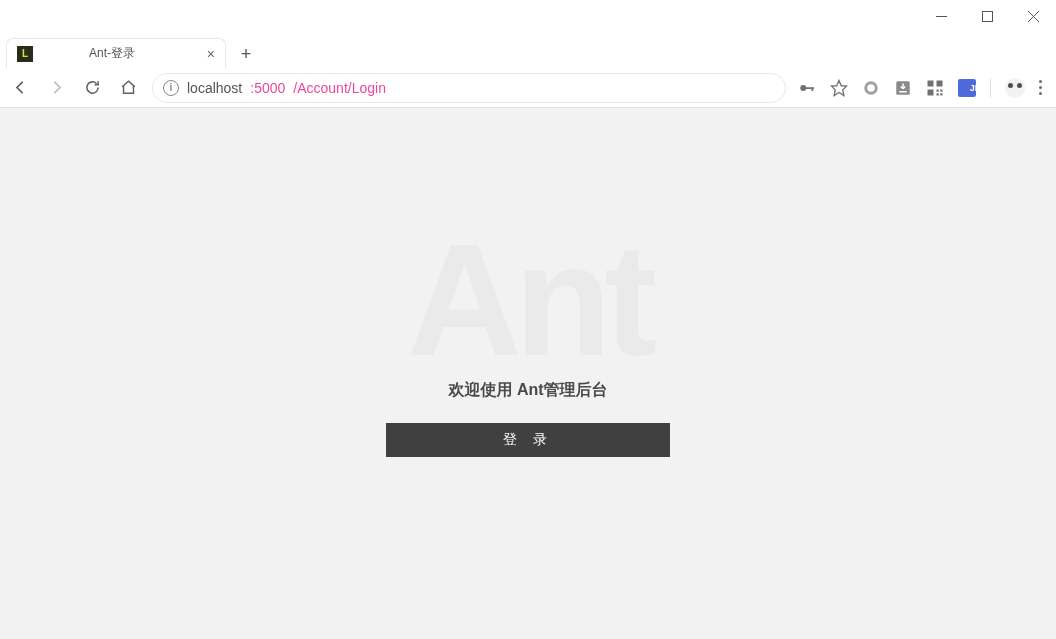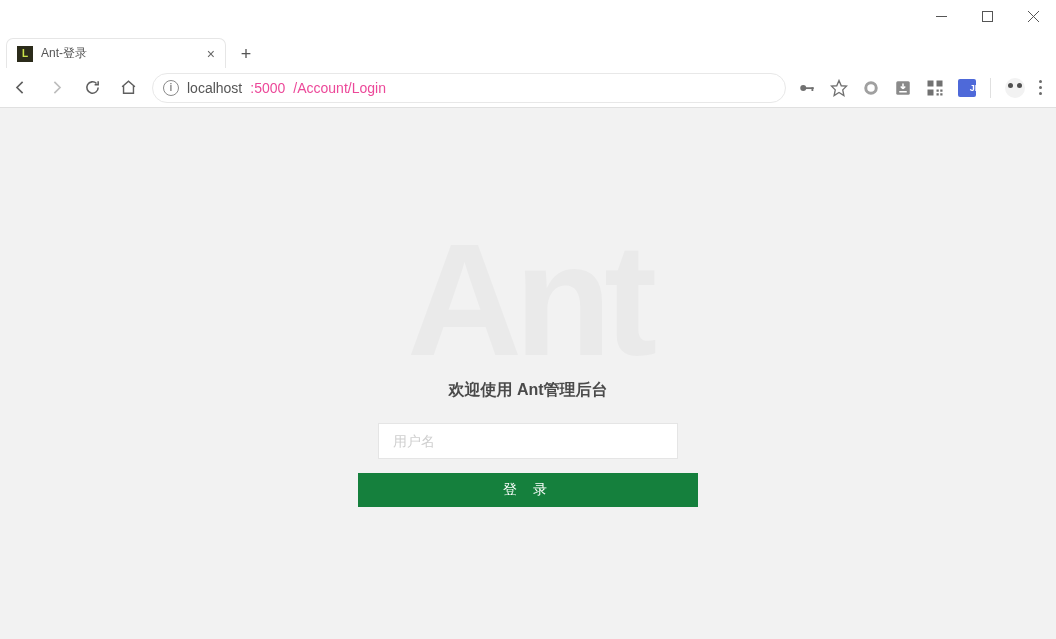--- a/index.html
+++ b/index.html
@@ -8,21 +8,21 @@
     
     .window { width: 1056px; height: 639px; background: #fff; display: flex; flex-direction: column; }
     .titlebar { height: 32px; display: flex; justify-content: flex-end; align-items: center; }
     .win-btn { width: 46px; height: 32px; display: flex; align-items: center; justify-content: center; color: #555; }
     .win-btn svg { width: 11px; height: 11px; }
 
     
     .tabstrip { height: 36px; background: #fff; display: flex; align-items: flex-end; padding-left: 6px; }
     .tab { height: 30px; background: #fff; border-radius: 7px 7px 0 0; padding: 0 10px; display: flex; align-items: center; gap: 8px; min-width: 220px; font-size: 12px; color: #555; border: 1px solid #e6e6e6; border-bottom: none; }
     .favicon { width: 16px; height: 16px; background: #2b2b1a; display: flex; align-items: center; justify-content: center; color: #c9e24a; font-size: 10px; font-weight: 700; }
-    .tab .title { flex: 1; overflow: hidden; text-overflow: ellipsis; white-space: nowrap; }
+    .tab .title { flex: 1; overflow: hidden; text-overflow: ellipsis; white-space: nowrap; margin-left: 48px; }
     .tab .close { font-size: 14px; color: #666; }
     .newtab { width: 28px; height: 28px; display: flex; align-items: center; justify-content: center; color: #555; font-size: 18px; margin-left: 6px; }
 
     
     .toolbar { height: 40px; display: flex; align-items: center; gap: 12px; padding: 0 8px; border-bottom: 1px solid #e0e0e0; }
     .tb-btn { width: 24px; height: 24px; display: flex; align-items: center; justify-content: center; color: #5f5f5f; }
     .tb-btn.disabled { color: #bdbdbd; }
     .tb-btn svg { width: 17px; height: 17px; }
     .addr { flex: 1; display: flex; align-items: center; height: 30px; border: 1px solid #e8e8e8; border-radius: 16px; padding: 0 10px; font-size: 14px; color: #555; gap: 8px; }
     .info-icon { width: 16px; height: 16px; border-radius: 50%; border: 1.5px solid #8a8a8a; display: flex; align-items: center; justify-content: center; font-size: 10px; color: #8a8a8a; font-weight: bold; }
@@ -38,21 +38,21 @@
     .kebab { display: flex; flex-direction: column; gap: 3px; }
     .kebab i { width: 3px; height: 3px; border-radius: 50%; background: #6b6b6b; display: block; }
 
     
     .viewport { flex: 1; background: #f2f2f2; position: relative; overflow: hidden; }
     .watermark { position: absolute; left: 50%; top: 100px; transform: translateX(-50%); font-size: 160px; font-weight: 800; letter-spacing: -8px; color: rgba(0,0,0,0.03); user-select: none; }
     .login-box { position: absolute; left: 50%; top: 236px; transform: translateX(-50%); width: 300px; display: flex; flex-direction: column; align-items: center; margin-top: 36px; }
     .login-title { font-size: 16px; font-weight: 600; color: #4a4a4a; margin-bottom: 22px; }
     .field { width: 300px; height: 36px; background: #fff; border: 1px solid #e5e5e5; margin-bottom: 14px; padding: 0 14px; font-size: 14px; color: #555; outline: none; }
     .field::placeholder { color: #cfcfcf; }
-    .login-btn { width: 340px; height: 34px; background: #15803d; border: none; color: #fff; font-size: 14px; letter-spacing: 6px; cursor: pointer; }
+    .login-btn { width: 284px; height: 34px; background: #404040; border: none; color: #fff; font-size: 14px; letter-spacing: 6px; cursor: pointer; }
   </style>
 </head>
 <body>
 
 <div class="window">
 
   <div class="titlebar">
     <div class="win-btn">
       <svg viewBox="0 0 11 11">
           <line x1="0" y1="5.5" x2="11" y2="5.5" stroke="currentColor" stroke-width="1"></line>
@@ -153,18 +153,17 @@
           <i></i>
           <i></i>
         </div>
     </div>
   </div>
 
   <div class="viewport">
     <div class="watermark">Ant</div>
     <div class="login-box">
       <div class="login-title">欢迎使用 Ant管理后台</div>
-      <input class="field" type="text" placeholder="用户名" style="">
       <button class="login-btn">登 录</button>
     </div>
   </div>
 
 </div>
 
 </body></html>

